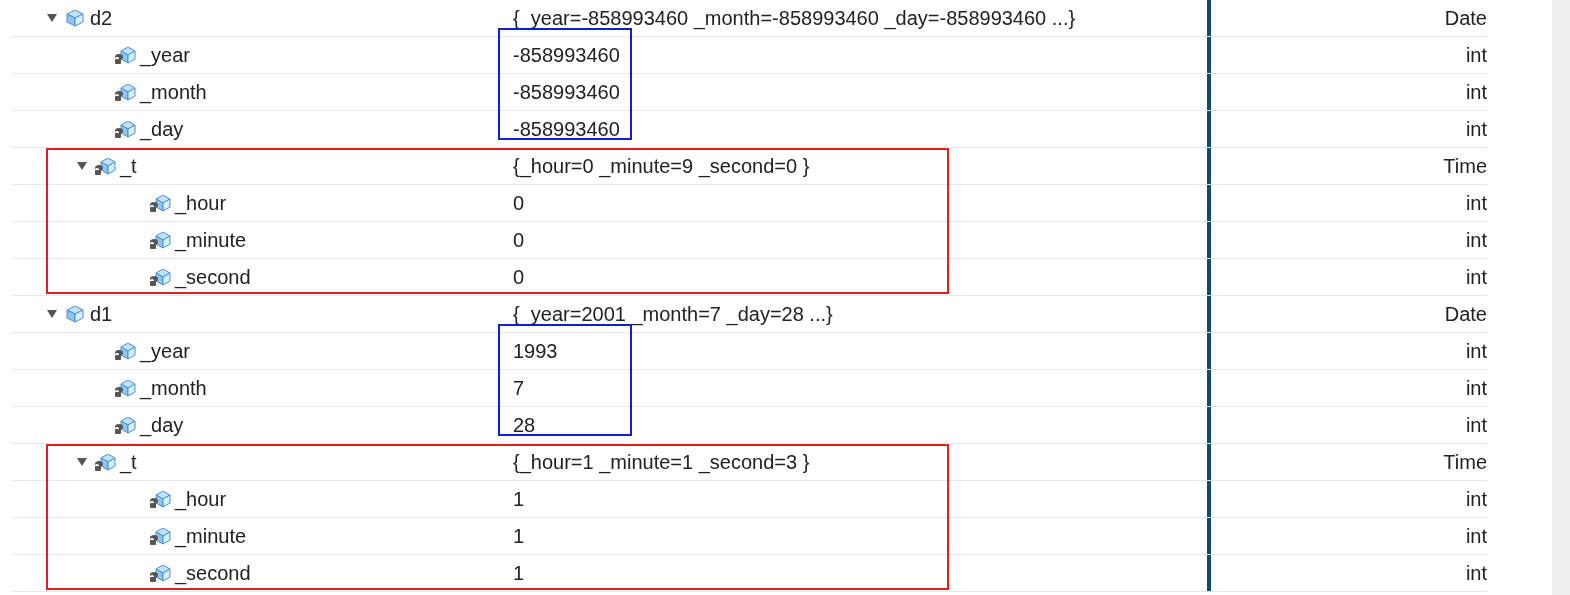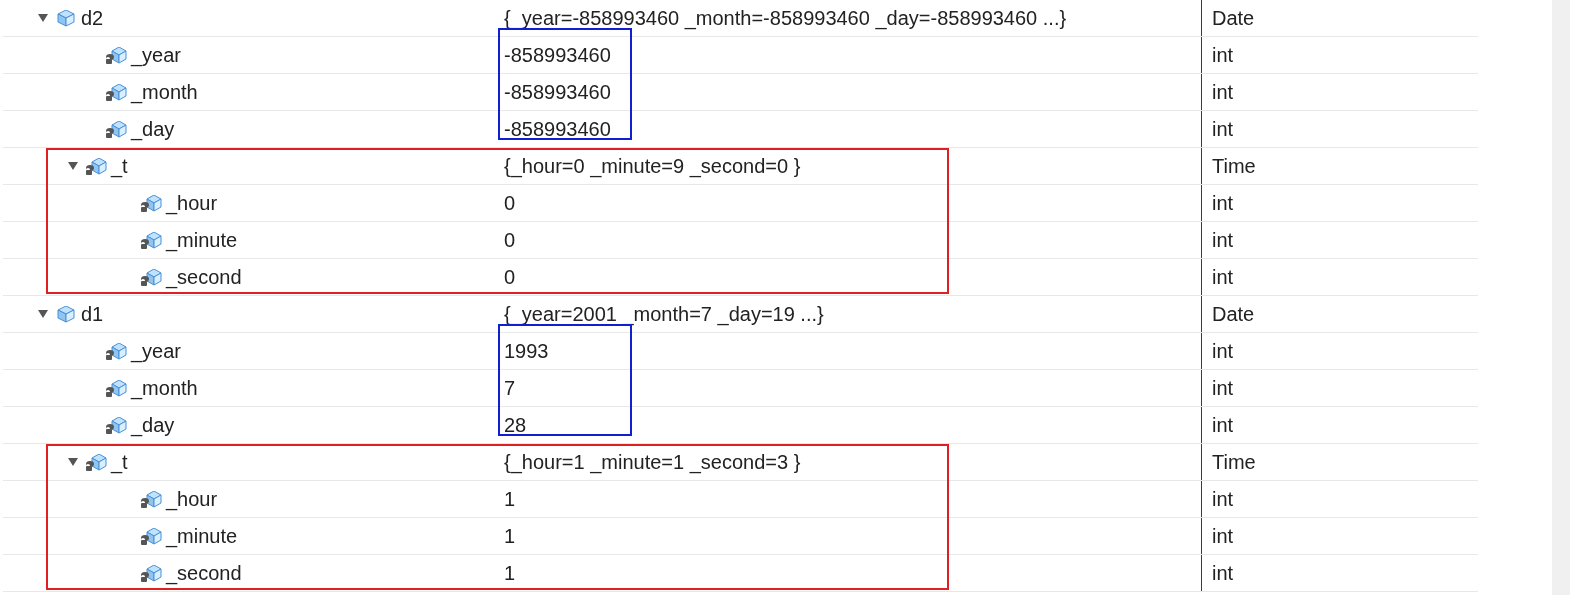--- a/index.html
+++ b/index.html
@@ -10,21 +10,21 @@
     font-size: 20px;
     color: #222;
     background: #fff;
     width: 1570px;
     height: 595px;
     overflow: hidden;
     position: relative;
   }
   .grid {
     position: absolute;
-    left: 3px;
+    left: 12px;
     top: 0;
     width: 1475px;
     height: 595px;
   }
   .row {
     display: flex;
     align-items: center;
     height: 37px;
     border-bottom: 1px solid #e8e8e8;
     position: relative;
@@ -41,28 +41,29 @@
   }
   .val-col {
     width: 704px;
     flex-shrink: 0;
     padding-left: 6px;
     height: 100%;
     display: flex;
     align-items: center;
     overflow: hidden;
     white-space: nowrap;
-    border-right: 1px solid #0c4a6e;
+    border-right: 4px solid #0c4a6e;
   }
   .type-col {
     flex: 1;
     padding-left: 10px;
     height: 100%;
     display: flex;
     align-items: center;
+    justify-content: flex-end;
   }
   .indent { display:inline-block; height:1px; flex-shrink:0; }
   .tw { width: 20px; display:inline-flex; align-items:center; justify-content:center; flex-shrink:0;}
   .triangle {
     width: 0; height: 0;
     border-left: 5px solid transparent;
     border-right: 5px solid transparent;
     border-top: 8px solid #555;
     cursor: pointer;
   }
@@ -273,21 +274,21 @@
         <span class="icon-slot">
           <svg width="22" height="17" viewBox="0 0 22 17">
             <polygon points="3,4 11,0 19,4 11,8" fill="#bfe3ff" stroke="#4a8fd6"></polygon>
             <polygon points="3,4 11,8 11,16 3,12" fill="#8fc5f0" stroke="#4a8fd6"></polygon>
             <polygon points="11,8 19,4 19,12 11,16" fill="#d8efff" stroke="#4a8fd6"></polygon>
           </svg>
         </span>
         <span>d1</span>
       </div>
       <div class="val-col">
-        <span>{_year=2001 _month=7 _day=19 ...}</span>
+        <span>{_year=2001 _month=7 _day=28 ...}</span>
       </div>
       <div class="type-col">
         <span>Date</span>
       </div>
     </div>
     <div class="row">
       <div class="name-col">
         <span class="indent" style="width: 80px;"></span>
         <span class="tw"></span>
         <span class="icon-slot">

